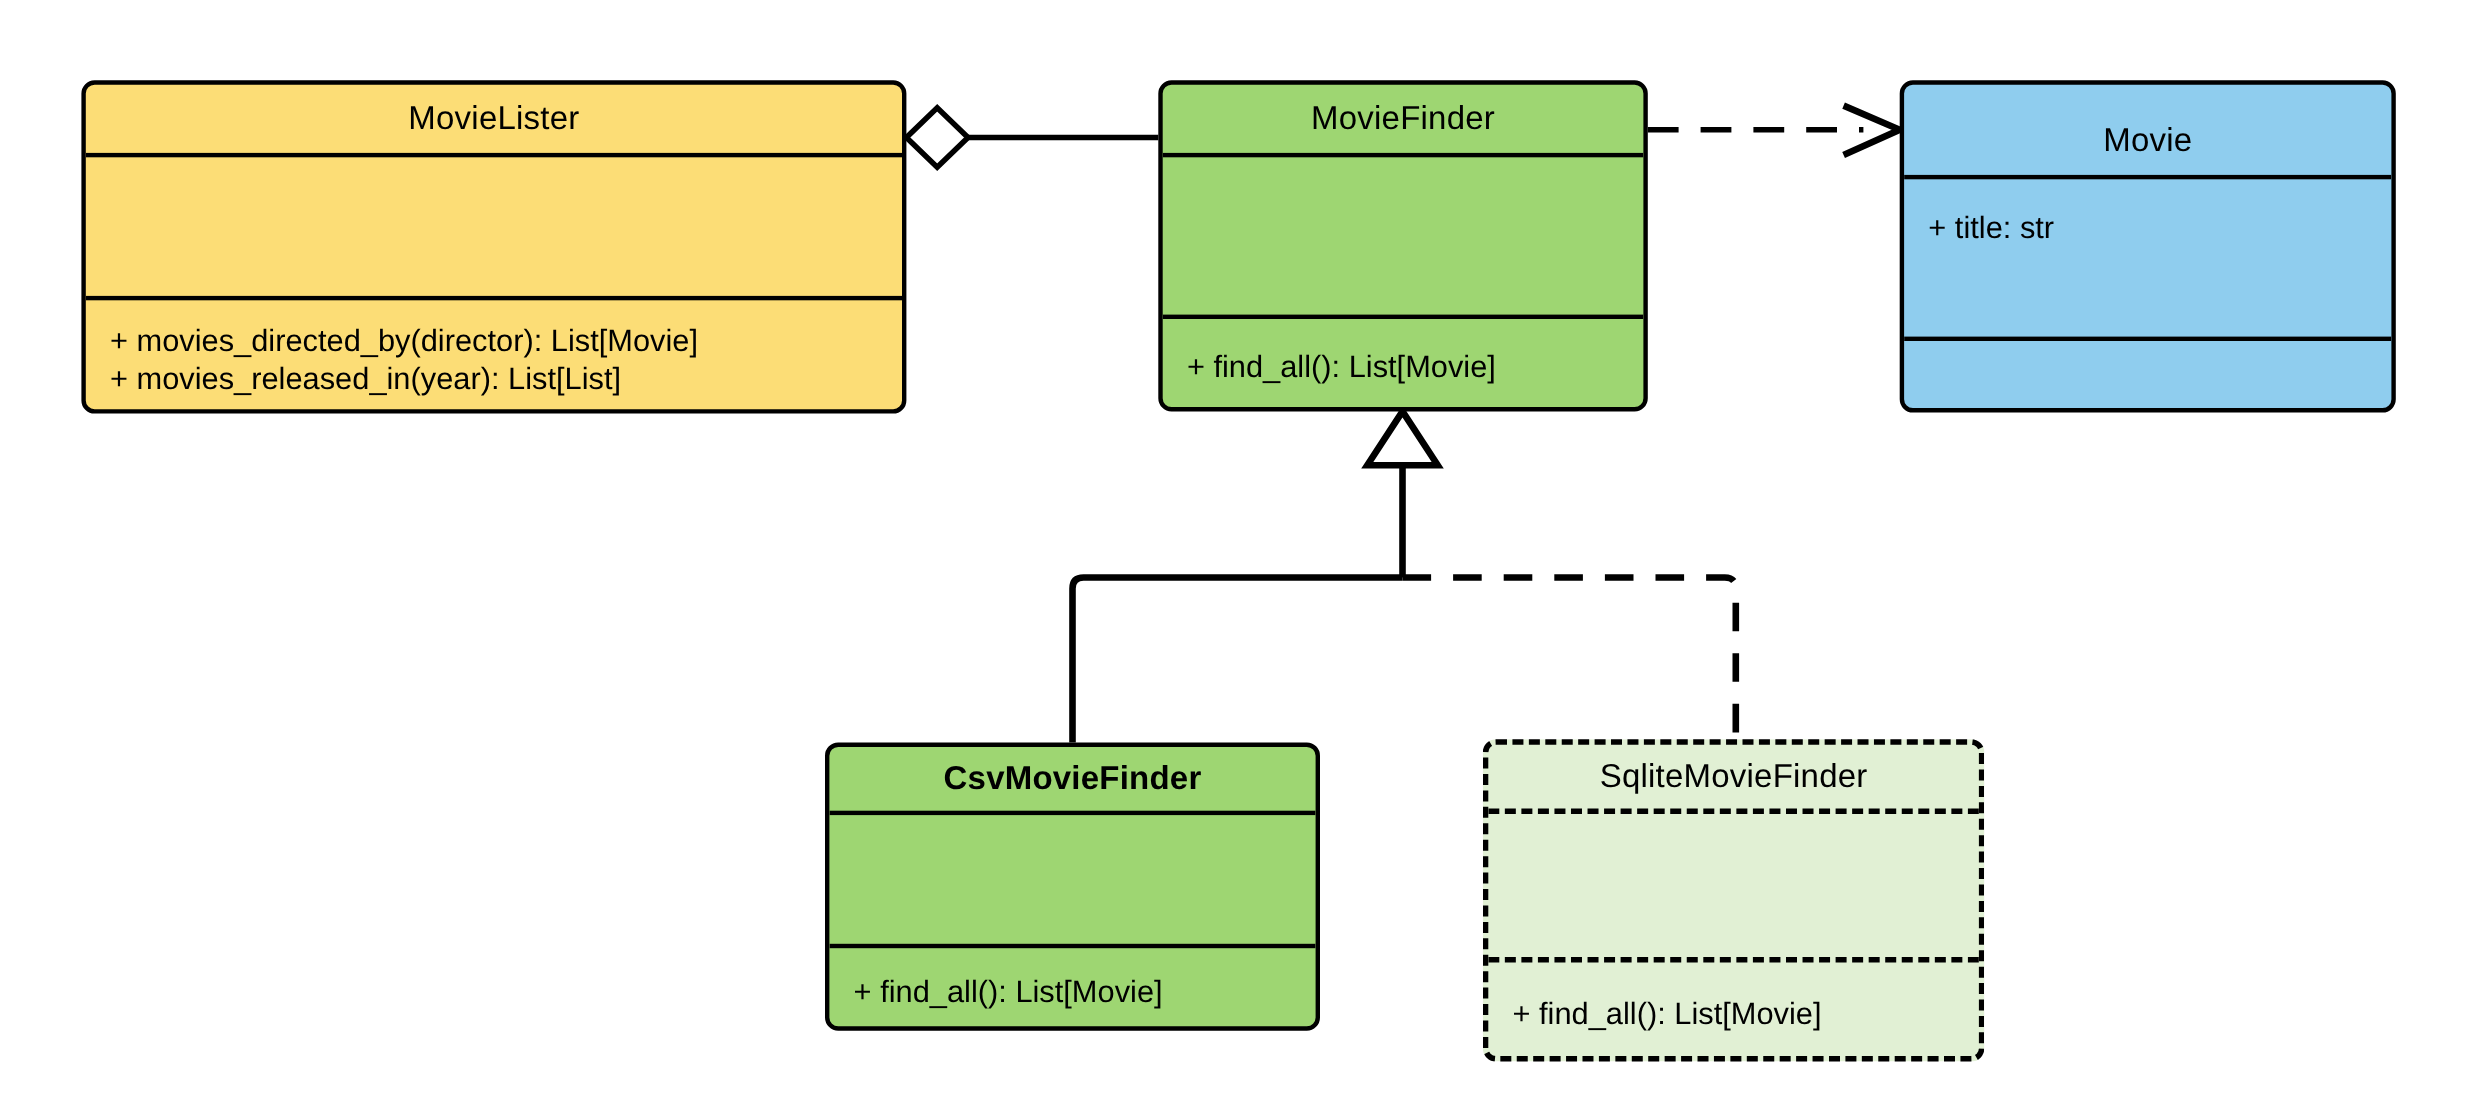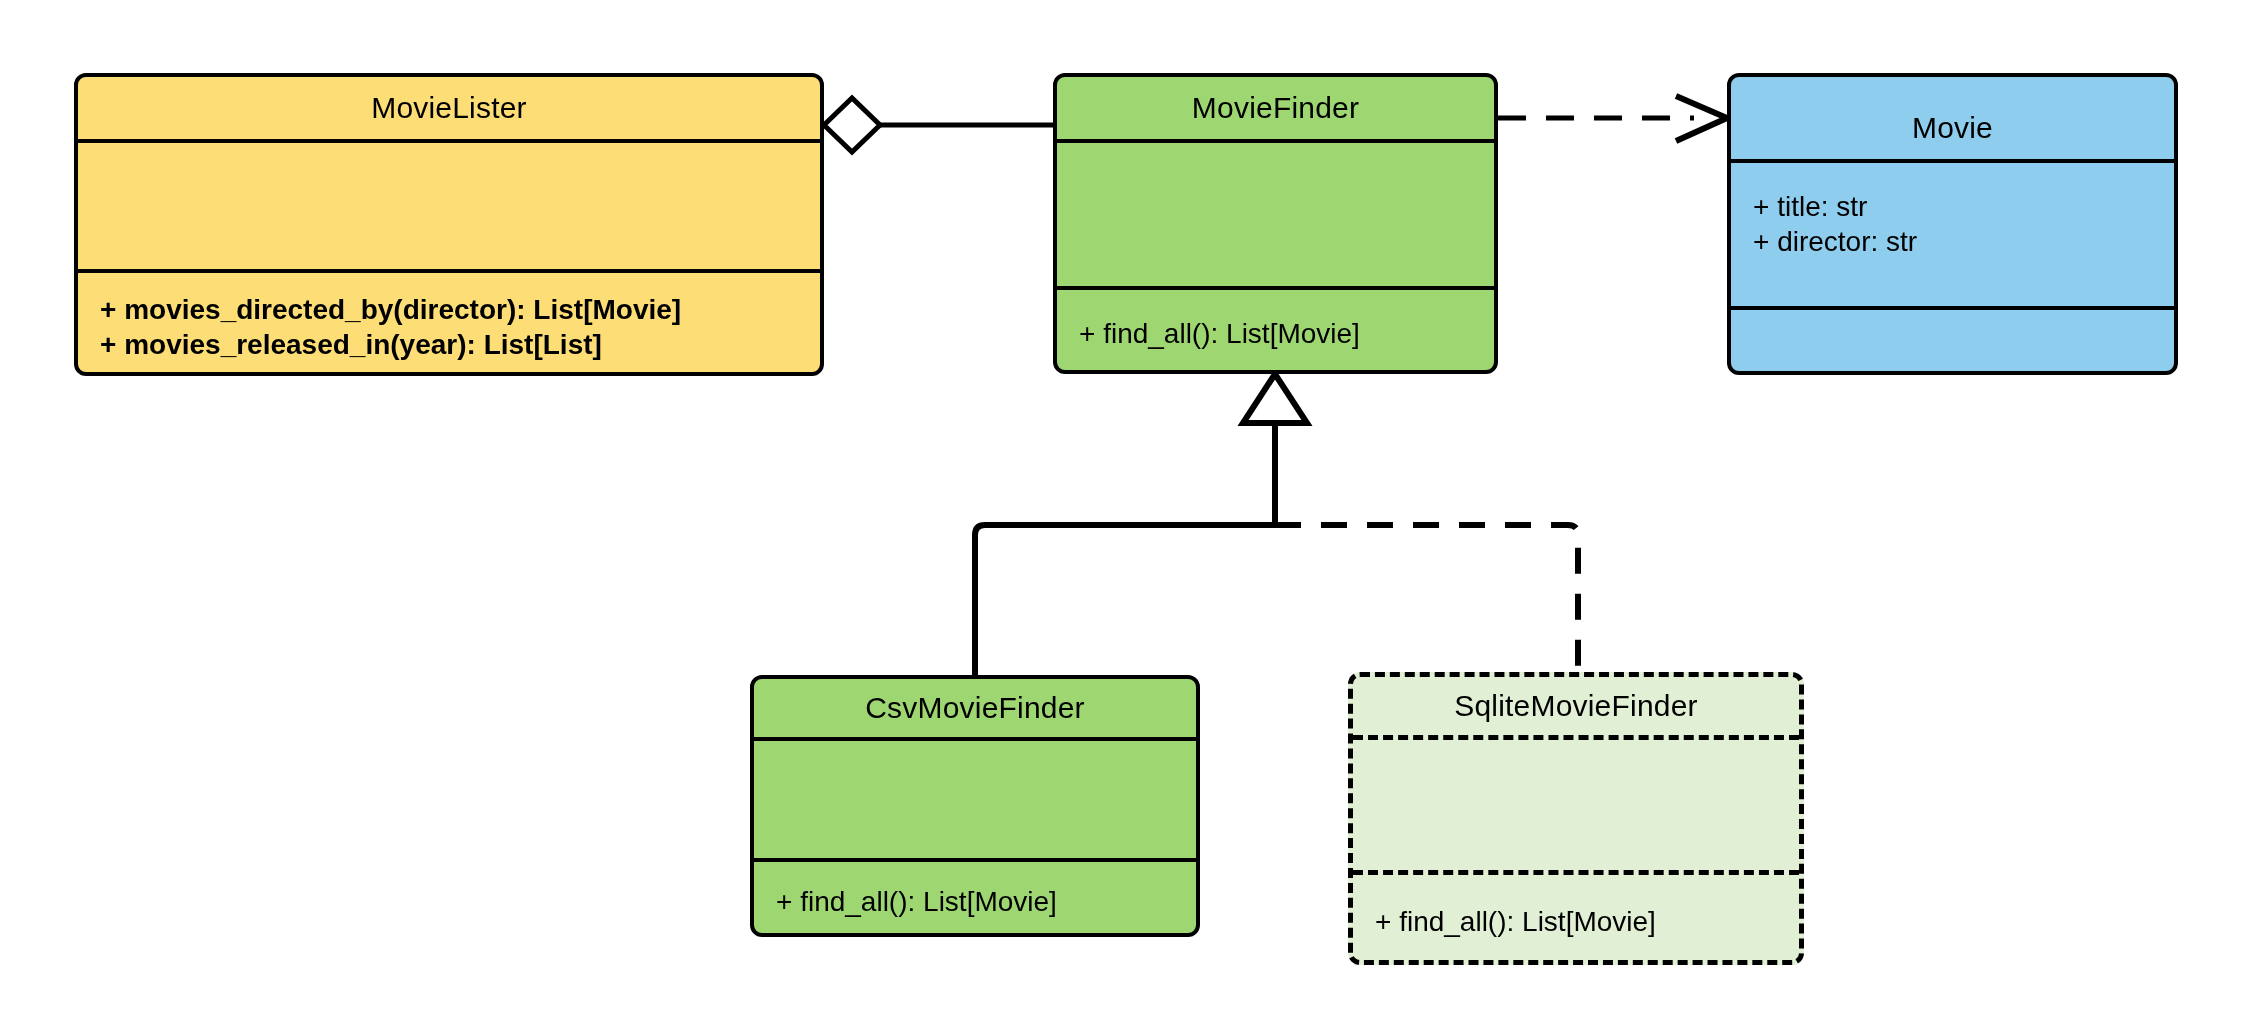--- a/index.html
+++ b/index.html
@@ -101,45 +101,44 @@
     </g>
 
     <g>
       <path d="M 1275 525 L 1568 525 Q 1578 525 1578 535 L 1578 672" fill="none" stroke="#000000" stroke-width="6" stroke-dasharray="26 20" stroke-linecap="butt"></path>
     </g>
   </svg>
 
   <div class="uml-class" style="left:74px; top:73px; width:750px; height:303px; background:#fcdd76;">
     <div class="sec sec-title" style="height:62px;">MovieLister</div>
     <div class="sec sec-divider sec-body empty-sec" style="height:109px;"></div>
-    <div class="sec sec-divider sec-body center-v" style="flex:1 1 auto;font-weight:bold;">
+    <div class="sec sec-divider sec-body center-v" style="flex:1 1 auto;">
       <div class="member">+ movies_directed_by(director): List[Movie]</div>
       <div class="member">+ movies_released_in(year): List[List]</div>
     </div>
   </div>
 
   <div class="uml-class" style="left:1053px; top:73px; width:445px; height:301px; background:#9ed672;">
     <div class="sec sec-title" style="height:62px;border-radius:14px;">MovieFinder</div>
     <div class="sec sec-divider sec-body empty-sec" style="height:109px;"></div>
     <div class="sec sec-divider sec-body center-v" style="flex:1 1 auto;">
       <div class="member">+ find_all(): List[Movie]</div>
     </div>
   </div>
 
   <div class="uml-class" style="left:1727px; top:73px; width:451px; height:302px; background:#8fcdee;">
     <div class="sec sec-title" style="height:62px;margin-top:20px;">Movie</div>
     <div class="sec sec-divider sec-body" style="height:147px; padding-top:26px;">
       <div class="member">+ title: str</div>
-      <div class="member">+ director: str</div>
     </div>
     <div class="sec sec-divider sec-body empty-sec" style="flex:1 1 auto;"></div>
   </div>
 
   <div class="uml-class" style="left:750px; top:675px; width:450px; height:262px; background:#9ed672;">
-    <div class="sec sec-title" style="height:58px;">CsvMovieFinder</div>
+    <div class="sec sec-title" style="height:58px;font-weight:bold;">CsvMovieFinder</div>
     <div class="sec sec-divider sec-body empty-sec" style="height:92px;"></div>
     <div class="sec sec-divider sec-body center-v" style="flex:1 1 auto;">
       <div class="member">+ find_all(): List[Movie]</div>
     </div>
   </div>
 
   <div class="uml-class dashed" style="left:1348px; top:672px; width:456px; height:293px; background:#e1f0d4;">
     <div class="sec sec-title" style="height:58px;">SqliteMovieFinder</div>
     <div class="sec sec-divider sec-body empty-sec" style="height:92px;"></div>
     <div class="sec sec-divider sec-body center-v" style="flex:1 1 auto;">

